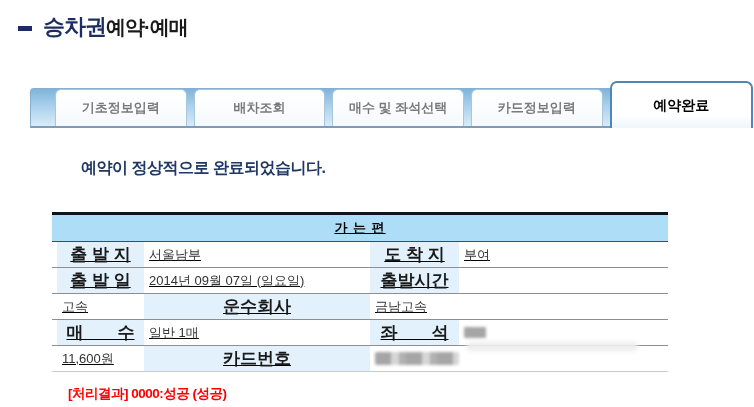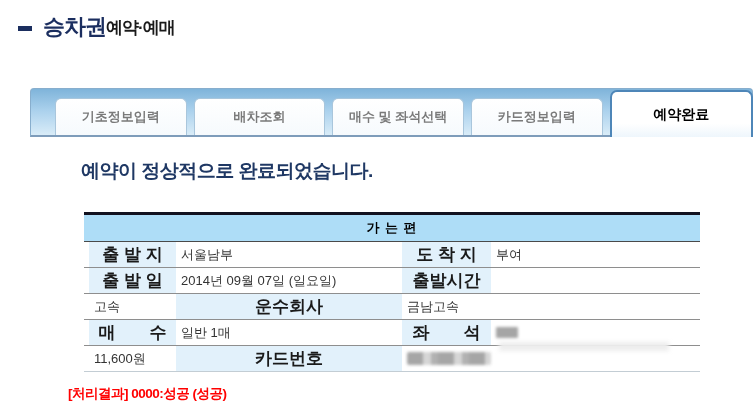--- a/index.html
+++ b/index.html
@@ -4,45 +4,45 @@
 <style>
   html,body{margin:0;padding:0;}
   body{
     width:754px;height:407px;position:relative;background:#ffffff;
     font-family:"Liberation Sans","DejaVu Sans",sans-serif;overflow:hidden;
   }
   
   .page-title{position:absolute;left:18px;top:12px;display:flex;align-items:center;}
   .title-dash{width:14px;height:5px;background:#1b2e5f;margin-right:11px;margin-top:3px;}
   .title-strong{font-size:22px;font-weight:700;color:#1b2e5f;letter-spacing:-1px;}
-  .title-rest{font-size:17px;font-weight:600;color:#1a1a1a;letter-spacing:-1px;text-align:center;}
+  .title-rest{font-size:20px;font-weight:600;color:#1a1a1a;letter-spacing:-1px;text-align:center;}
   
   .tabbar{
-    position:absolute;left:30px;top:88px;width:723px;height:49px;box-sizing:border-box;
+    position:absolute;left:30px;top:88px;width:723px;height:40px;box-sizing:border-box;
     background:linear-gradient(180deg,#7fb4da 0%,#a9d0ec 45%,#d9ecf8 100%);
     border:1px solid #88aecd;border-bottom:2px solid #7e9cba;border-radius:4px 4px 0 0;
     display:flex;align-items:flex-end;padding-left:24px;
   }
   .tab{
     width:134px;height:37px;margin-right:7px;box-sizing:border-box;
     background:linear-gradient(180deg,#ffffff 0%,#f6fafd 100%);
     border:1px solid #a9c6dc;border-bottom:none;border-radius:6px 6px 0 0;
     display:flex;align-items:center;justify-content:center;
     font-size:13px;font-weight:700;color:#7a7a7a;cursor:pointer;
   }
   .tab.active{
     width:146px;height:47px;margin-left:auto;margin-right:-1px;margin-bottom:-2px;
     background:linear-gradient(180deg,#ffffff 0%,#ffffff 70%,#eef6fc 100%);
     border:2px solid #4e86b8;border-bottom:none;border-radius:7px 7px 0 0;
     color:#000000;font-size:14px;z-index:3;
   }
   
-  .confirm-message{position:absolute;left:81px;top:158px;font-size:19px;font-weight:700;color:#1f3864;letter-spacing:-0.5px;}
+  .confirm-message{position:absolute;left:81px;top:158px;font-size:16px;font-weight:700;color:#1f3864;letter-spacing:-0.5px;}
   
-  .trip-table{position:absolute;left:84px;top:212px;width:616px;border-top:3px solid #12121f;}
+  .trip-table{position:absolute;left:52px;top:212px;width:616px;border-top:3px solid #12121f;text-decoration:underline;}
   .trip-header{
     height:26px;background:#aeddf7;display:flex;align-items:center;justify-content:center;
     font-size:13px;font-weight:700;color:#000;border-bottom:1px solid #4a4a4a;white-space:pre;letter-spacing:1px;
   }
   .trip-row{
     display:grid;grid-template-columns:5px 87px 226px 89px 1fr;height:25px;
     border-bottom:1px solid #8e8e8e;position:relative;
   }
   .trip-row:last-child{border-bottom:1px solid #c3cdd4;}
   .cell-label{

